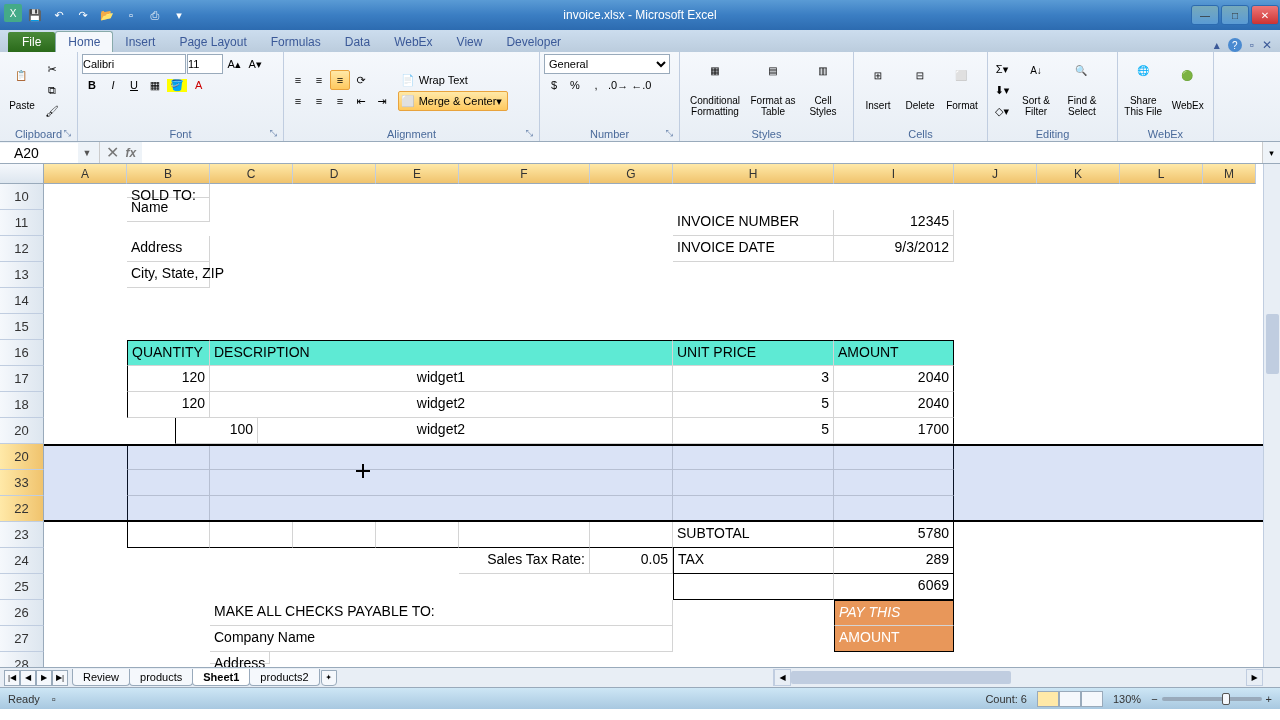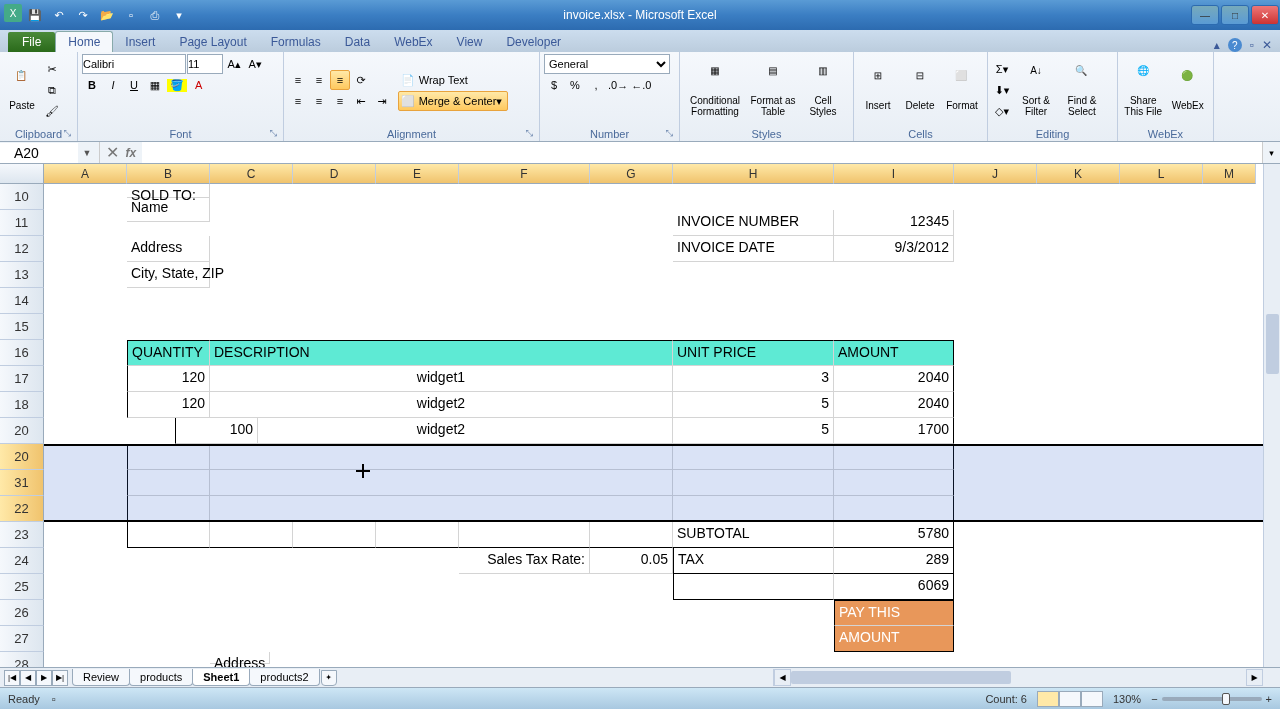--- a/index.html
+++ b/index.html
@@ -324,21 +324,21 @@
       <div class="rh">11</div>
       <div class="rh">12</div>
       <div class="rh">13</div>
       <div class="rh">14</div>
       <div class="rh">15</div>
       <div class="rh">16</div>
       <div class="rh">17</div>
       <div class="rh">18</div>
       <div class="rh">20</div>
       <div class="rh sel">20</div>
-      <div class="rh sel">31</div>
+      <div class="rh sel">33</div>
       <div class="rh sel">22</div>
       <div class="rh">23</div>
       <div class="rh">24</div>
       <div class="rh">25</div>
       <div class="rh">26</div>
       <div class="rh">27</div>
       <div class="rh">28</div>
     </div>
   <div class="cells" id="cells">
       <div class="cell " style="left: 83px; top: 0px; width: 83px; height: 14px;">SOLD TO:</div>
@@ -384,21 +384,23 @@
       <div class="cell border-b" style="left: 415px; top: 338px; width: 131px; height: 26px;"></div>
       <div class="cell border-b" style="left: 546px; top: 338px; width: 83px; height: 26px;"></div>
       <div class="cell border-b" style="left: 629px; top: 338px; width: 161px; height: 26px;">SUBTOTAL</div>
       <div class="cell right border-r border-b" style="left: 790px; top: 338px; width: 120px; height: 26px;">5780</div>
       <div class="cell right" style="left: 415px; top: 364px; width: 131px; height: 26px;">Sales Tax Rate:</div>
       <div class="cell right" style="left: 546px; top: 364px; width: 83px; height: 26px;">0.05</div>
       <div class="cell border-l border-b" style="left: 629px; top: 364px; width: 161px; height: 26px;">TAX</div>
       <div class="cell right border-r border-b" style="left: 790px; top: 364px; width: 120px; height: 26px;">289</div>
       <div class="cell border-l border-b" style="left: 629px; top: 390px; width: 161px; height: 26px;"></div>
       <div class="cell right border-r border-b" style="left: 790px; top: 390px; width: 120px; height: 26px;">6069</div>
-      <div class="cell orange border-l border-r border-t" style="left: 790px; top: 416px; width: 120px; height: 26px;">PAY THIS</div>
+      <div class="cell " style="left: 166px; top: 416px; width: 463px; height: 26px;">MAKE ALL CHECKS PAYABLE TO:</div>
+      <div class="cell " style="left: 166px; top: 442px; width: 463px; height: 26px;">Company Name</div>
+      <div class="cell orange border-l border-r border-t" style="left: 790px; top: 416px; width: 120px; height: 26px; font-style: italic;">PAY THIS</div>
       <div class="cell orange border-l border-r border-b" style="left: 790px; top: 442px; width: 120px; height: 26px;">AMOUNT</div>
       <div class="cell" style="left: 166px; top: 468px; height: 12px;">Address</div>
       <div class="selection" style="left: 0px; top: 260px; right: 0px; height: 78px;"></div>
       <div class="plus-cursor" style="left: 312px; top: 280px;"></div>
     </div>
   <div class="vscroll">
     <div class="vthumb" style="top:150px;height:60px"></div>
   </div>
 </div>
 

